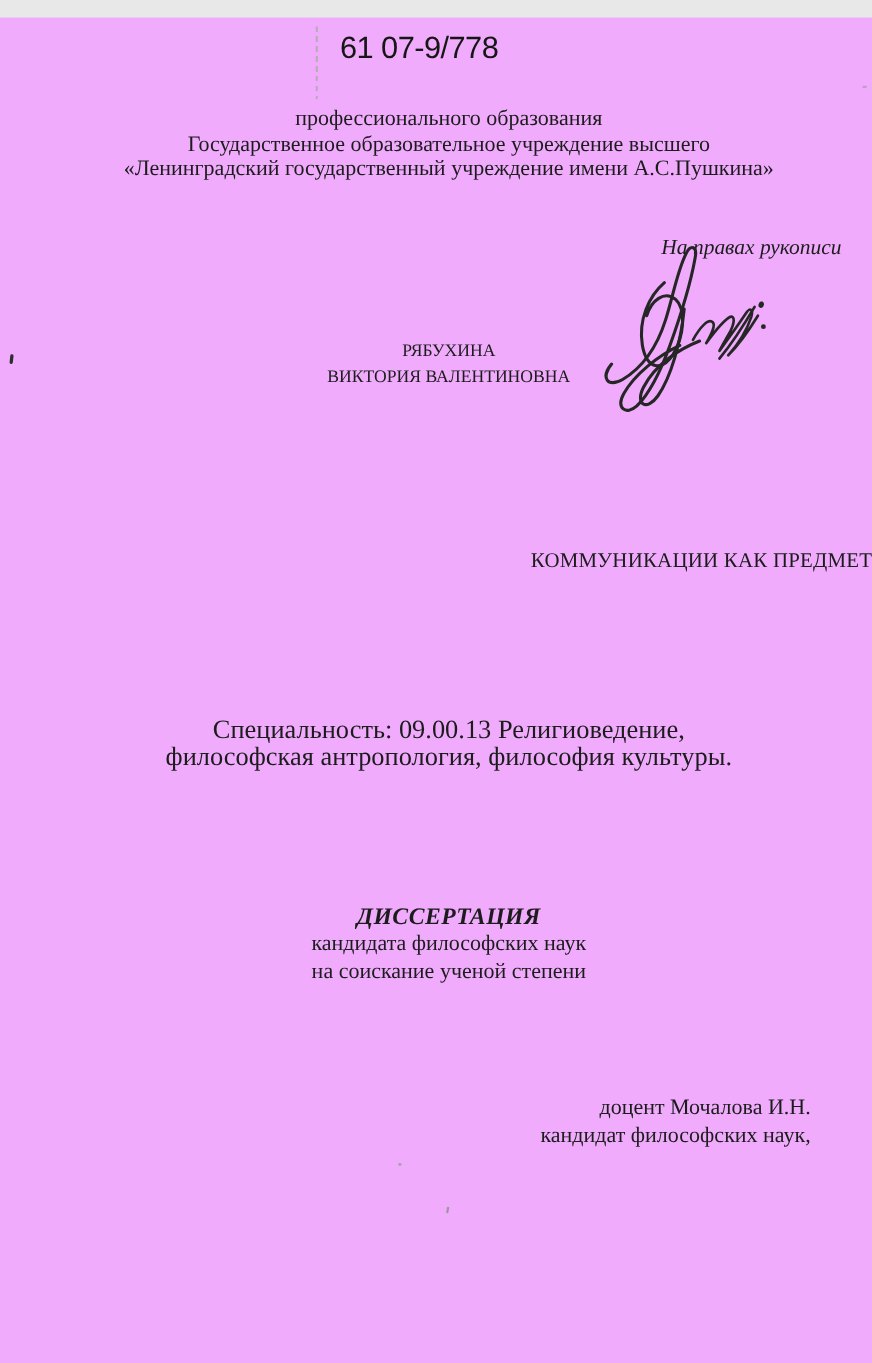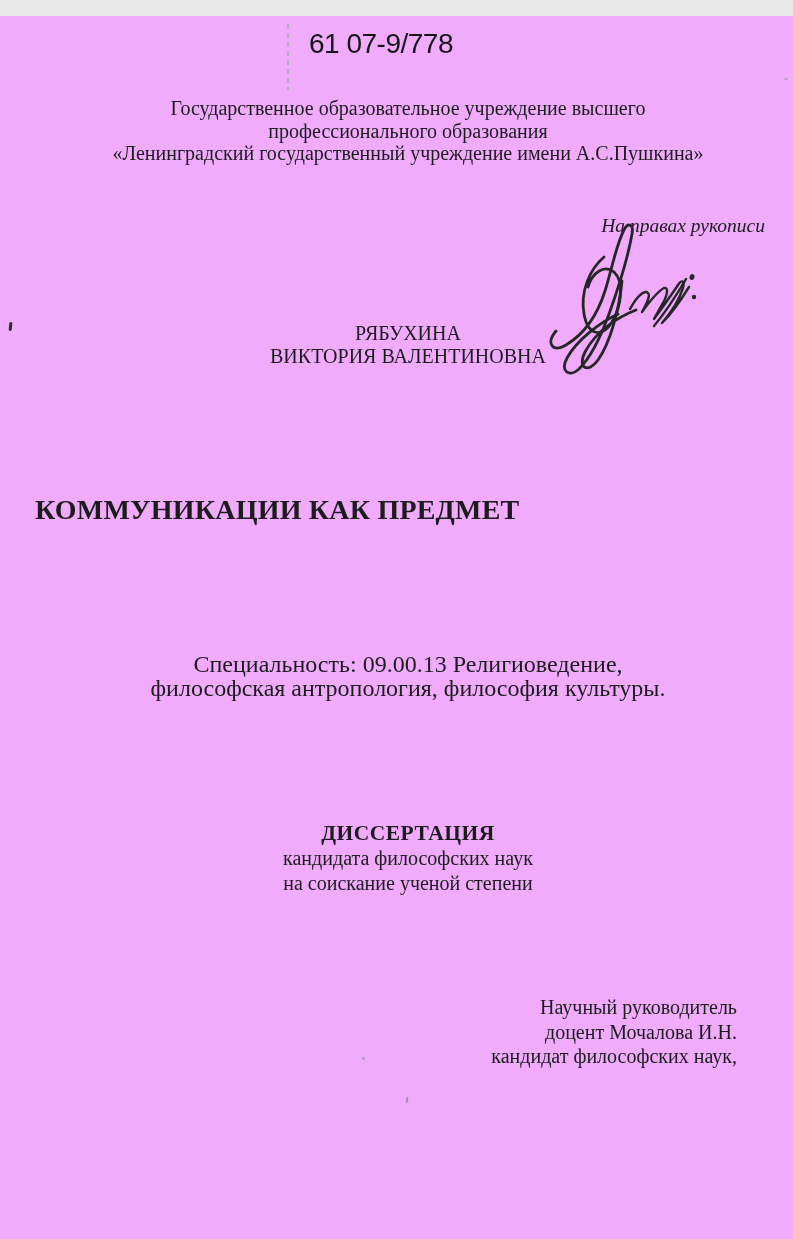--- a/index.html
+++ b/index.html
@@ -38,45 +38,46 @@
   .manuscript-note {
     top: 199px; right: 28px;
     font-style: italic;
     font-size: 19.5px;
   }
 
   .sig-wrap { left: 542px; top: 203px; width: 165px; height: 160px; }
   .sig-wrap svg { display: block; }
 
   .author {
-    top: 306px;
-    font-size: 20px; line-height: 22.5px;
+    top: 293px;
+    font-size: 16px; line-height: 22.5px;
   }
 
   .diss-title {
-    left: 35px; right: 0; text-align: left;
+    left: 35px; right: 0; text-align: right;
     top: 482px;
-    font-weight: bold;
-    font-size: 28px; line-height: 23.5px;
+    font-weight: normal;
+    font-size: 19px; line-height: 23.5px;
     letter-spacing: 0.2px;
   }
 
   .specialty {
     top: 637px;
     font-size: 24px; line-height: 23.5px;
   }
 
   .thesis-type {
     top: 805px;
     font-size: 20px; line-height: 25px;
   }
   .thesis-type .heading {
     font-weight: bold;
     font-size: 21.5px;
     letter-spacing: 0.5px;
+    font-style: italic;
   }
 
   .supervisor {
     top: 979px; right: 56px;
     text-align: right;
     font-size: 20px; line-height: 24.5px;
   }
 
   .imprint {
     top: 1105px;
@@ -100,22 +101,22 @@
 </head>
 <body>
 
 <div class="page">
 
   <div class="abs scan-dash"></div>
 
   <div class="abs catalog-number">61 07-9/778</div>
 
   <div class="abs centered institution">
+    <div>профессионального образования</div>
     <div>Государственное образовательное учреждение высшего</div>
-    <div>профессионального образования</div>
     <div>«Ленинградский государственный учреждение имени А.С.Пушкина»</div>
   </div>
 
   <div class="abs manuscript-note">На правах рукописи</div>
 
   <div class="abs sig-wrap">
     <svg width="165" height="160" viewBox="0 0 165 160" fill="none" stroke="#262626" stroke-linecap="round" stroke-linejoin="round">
       <path stroke-width="2.8" d="M 14 112 C 4 124, 10 134, 24 126 C 44 114, 56 94, 63 72
                C 70 50, 74 26, 82 11 C 86 3, 92 5, 90 15
                C 86 38, 76 70, 67 95 C 58 120, 47 140, 37 150
@@ -149,21 +150,20 @@
     <div>философская антропология, философия культуры.</div>
   </div>
 
   <div class="abs centered thesis-type">
     <div class="heading">ДИССЕРТАЦИЯ</div>
     <div>кандидата философских наук</div>
     <div>на соискание ученой степени</div>
   </div>
 
   <div class="abs supervisor">
-    <div>Научный руководитель</div>
     <div>доцент Мочалова И.Н.</div>
     <div>кандидат философских наук,</div>
   </div>
 
 
   <div class="abs mark-comma"></div>
   <div class="speckle dot-a"></div>
   <div class="abs tick-b"></div>
   <div class="speckle dot-c"></div>
 

